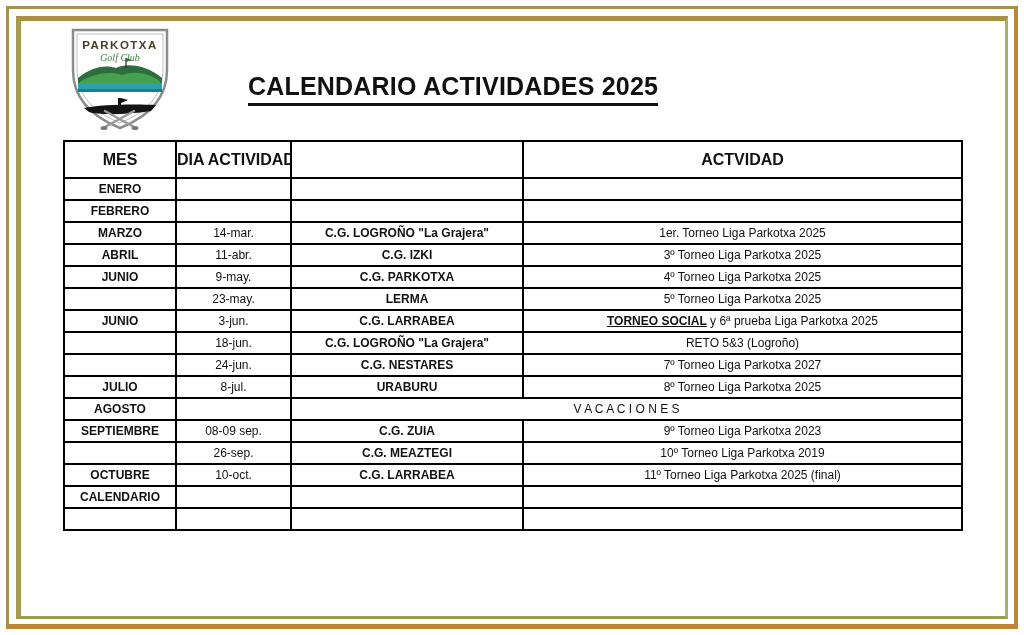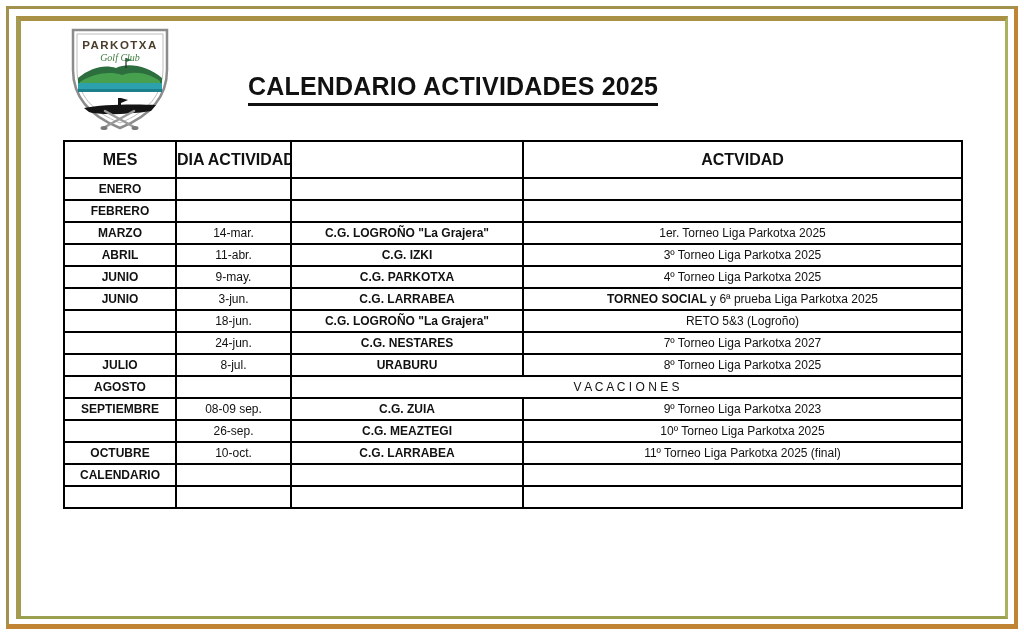--- a/index.html
+++ b/index.html
@@ -51,21 +51,21 @@
     overflow:hidden;
     white-space:nowrap;
     background:#fff;
   }
   .cal tr{height:22px;}
   .cal tr.hdr{height:37px;}
   .cal th{font-size:16px;font-weight:bold;}
   .mes{font-weight:bold;font-size:13px;}
   .club{font-weight:bold;}
   .act{text-align:left;padding-left:6px;font-size:12.5px;}
-  .act-bold{font-weight:bold;}
+  .act-bold{font-weight:bold;text-decoration:underline;}
   .vac{font-size:13px;}
   .bg-gray{background:#dddddd;}
   .bg-o1{background:#f4b183;margin-left:16px;}
   .bg-o2{background:#f8cbad;}
   .bg-o3{background:#fce4d6;}
 </style>
 </head>
 <body>
 
 <div class="frame-outer"></div>
@@ -136,20 +136,26 @@
     <td class="club">C.G. IZKI</td>
     <td class="act">3º Torneo Liga Parkotxa 2025</td>
   </tr>
   <tr>
     <td class="mes bg-o1">JUNIO</td>
     <td class="bg-o2">9-may.</td>
     <td class="club bg-o2">C.G. PARKOTXA</td>
     <td class="act bg-o3">4º Torneo Liga Parkotxa 2025</td>
   </tr>
   <tr>
+    <td class="mes bg-o1"></td>
+    <td class="bg-o2">23-may.</td>
+    <td class="club bg-o2">LERMA</td>
+    <td class="act bg-o3">5º Torneo Liga Parkotxa 2025</td>
+  </tr>
+  <tr>
     <td class="mes">JUNIO</td>
     <td>3-jun.</td>
     <td class="club">C.G. LARRABEA</td>
     <td class="act"><span class="act-bold">TORNEO SOCIAL</span><span> y 6ª prueba Liga Parkotxa 2025</span></td>
   </tr>
   <tr>
     <td class="mes"></td>
     <td>18-jun.</td>
     <td class="club">C.G. LOGROÑO "La Grajera"</td>
     <td class="act">RETO 5&amp;3 (Logroño)</td>
@@ -174,21 +180,21 @@
   <tr>
     <td class="mes bg-o1">SEPTIEMBRE</td>
     <td class="bg-o2">08-09 sep.</td>
     <td class="club bg-o2">C.G. ZUIA</td>
     <td class="act bg-o3">9º Torneo Liga Parkotxa 2023</td>
   </tr>
   <tr>
     <td class="mes bg-o1"></td>
     <td class="bg-o2">26-sep.</td>
     <td class="club bg-o2">C.G. MEAZTEGI</td>
-    <td class="act bg-o3">10º Torneo Liga Parkotxa 2025</td>
+    <td class="act bg-o3">10º Torneo Liga Parkotxa 2019</td>
   </tr>
   <tr>
     <td class="mes">OCTUBRE</td>
     <td>10-oct.</td>
     <td class="club">C.G. LARRABEA</td>
     <td class="act">11º Torneo Liga Parkotxa 2025 (final)</td>
   </tr>
   <tr>
     <td class="mes bg-gray">CALENDARIO</td>
     <td class="bg-gray"></td>

